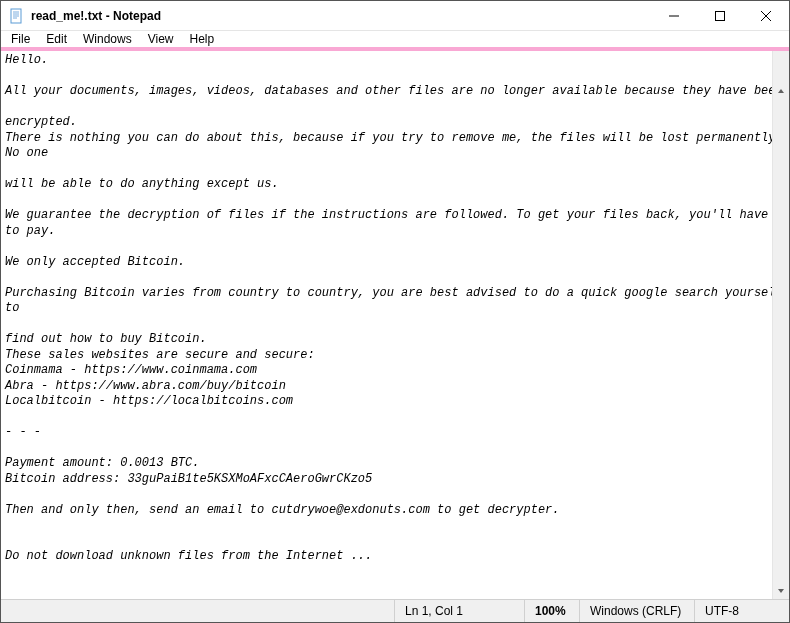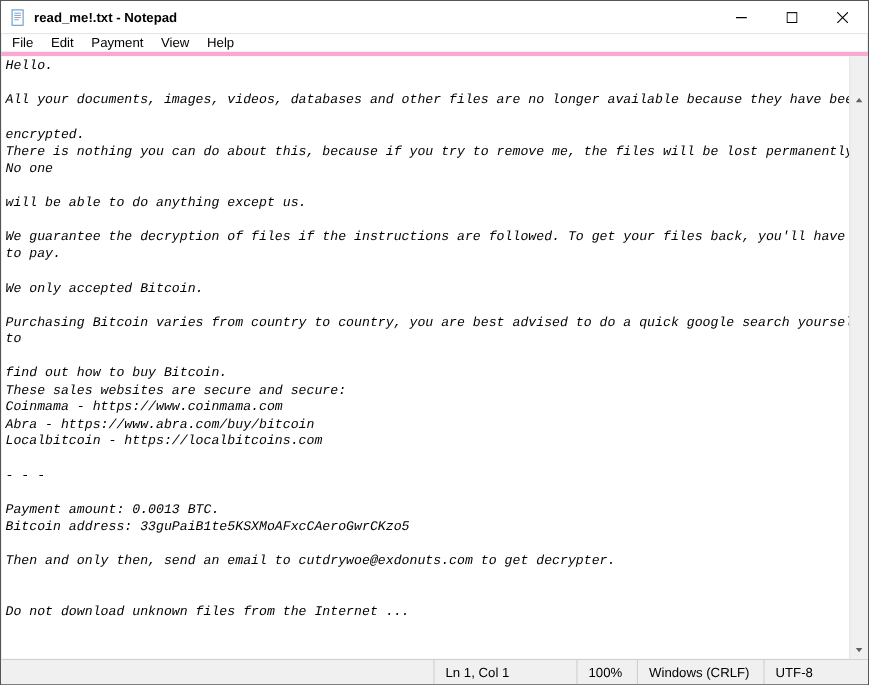--- a/index.html
+++ b/index.html
@@ -18,21 +18,21 @@
   .editor { flex: 1; padding: 2px 4px; font-family: Consolas, "Courier New", monospace; font-size: 12px; line-height: 15.5px; white-space: pre-wrap; word-wrap: break-word; overflow: hidden; color: #000; position: relative; font-style: italic; }
   .editor .scrollbar-v { position: absolute; right: 0; top: 0; bottom: 0; width: 17px; background: #f0f0f0; border-left: 1px solid #e5e5e5; }
   .scroll-arrow { height: 17px; display: flex; align-items: center; justify-content: center; color: #606060; }
   .scroll-arrow svg { width: 8px; height: 8px; }
   .scrollbar-v .scroll-arrow.down { position: absolute; bottom: 0; left: 0; right: 0; }
   
   .statusbar { height: 23px; background: #f0f0f0; border-top: 1px solid #d0d0d0; display: flex; align-items: center; font-size: 12px; color: #000; }
   .status-spacer { flex: 1; }
   .status-cell { padding: 0 10px; border-left: 1px solid #d0d0d0; height:100%; display:flex; align-items:center; min-width:50px; }
   .status-cell.pos { min-width: 130px; }
-  .status-cell.zoom { min-width: 55px; }
+  .status-cell.zoom { min-width: 55px; font-weight: bold; }
   .status-cell.le { min-width: 115px; }
   .status-cell.enc { min-width: 95px; }
 </style>
 </head>
 <body>
 
 <div class="titlebar">
   <span class="titlebar-icon">
     <svg viewBox="0 0 16 16">
         <rect x="2" y="1" width="10" height="14" fill="#fff" stroke="#5b9bd5" stroke-width="1"></rect>
@@ -59,21 +59,21 @@
           <line x1="0" y1="0" x2="10" y2="10" stroke="#000" stroke-width="1"></line>
           <line x1="10" y1="0" x2="0" y2="10" stroke="#000" stroke-width="1"></line>
         </svg>
       </div>
   </div>
 </div>
 
 <div class="menubar">
   <span class="menu-item">File</span>
   <span class="menu-item">Edit</span>
-  <span class="menu-item">Payment</span>
+  <span class="menu-item">Windows</span>
   <span class="menu-item">View</span>
   <span class="menu-item">Help</span>
 </div>
 
 <div class="editor"><span>Hello.
 
 All your documents, images, videos, databases and other files are no longer available because they have been
 
 encrypted.
 There is nothing you can do about this, because if you try to remove me, the files will be lost permanently. No one

